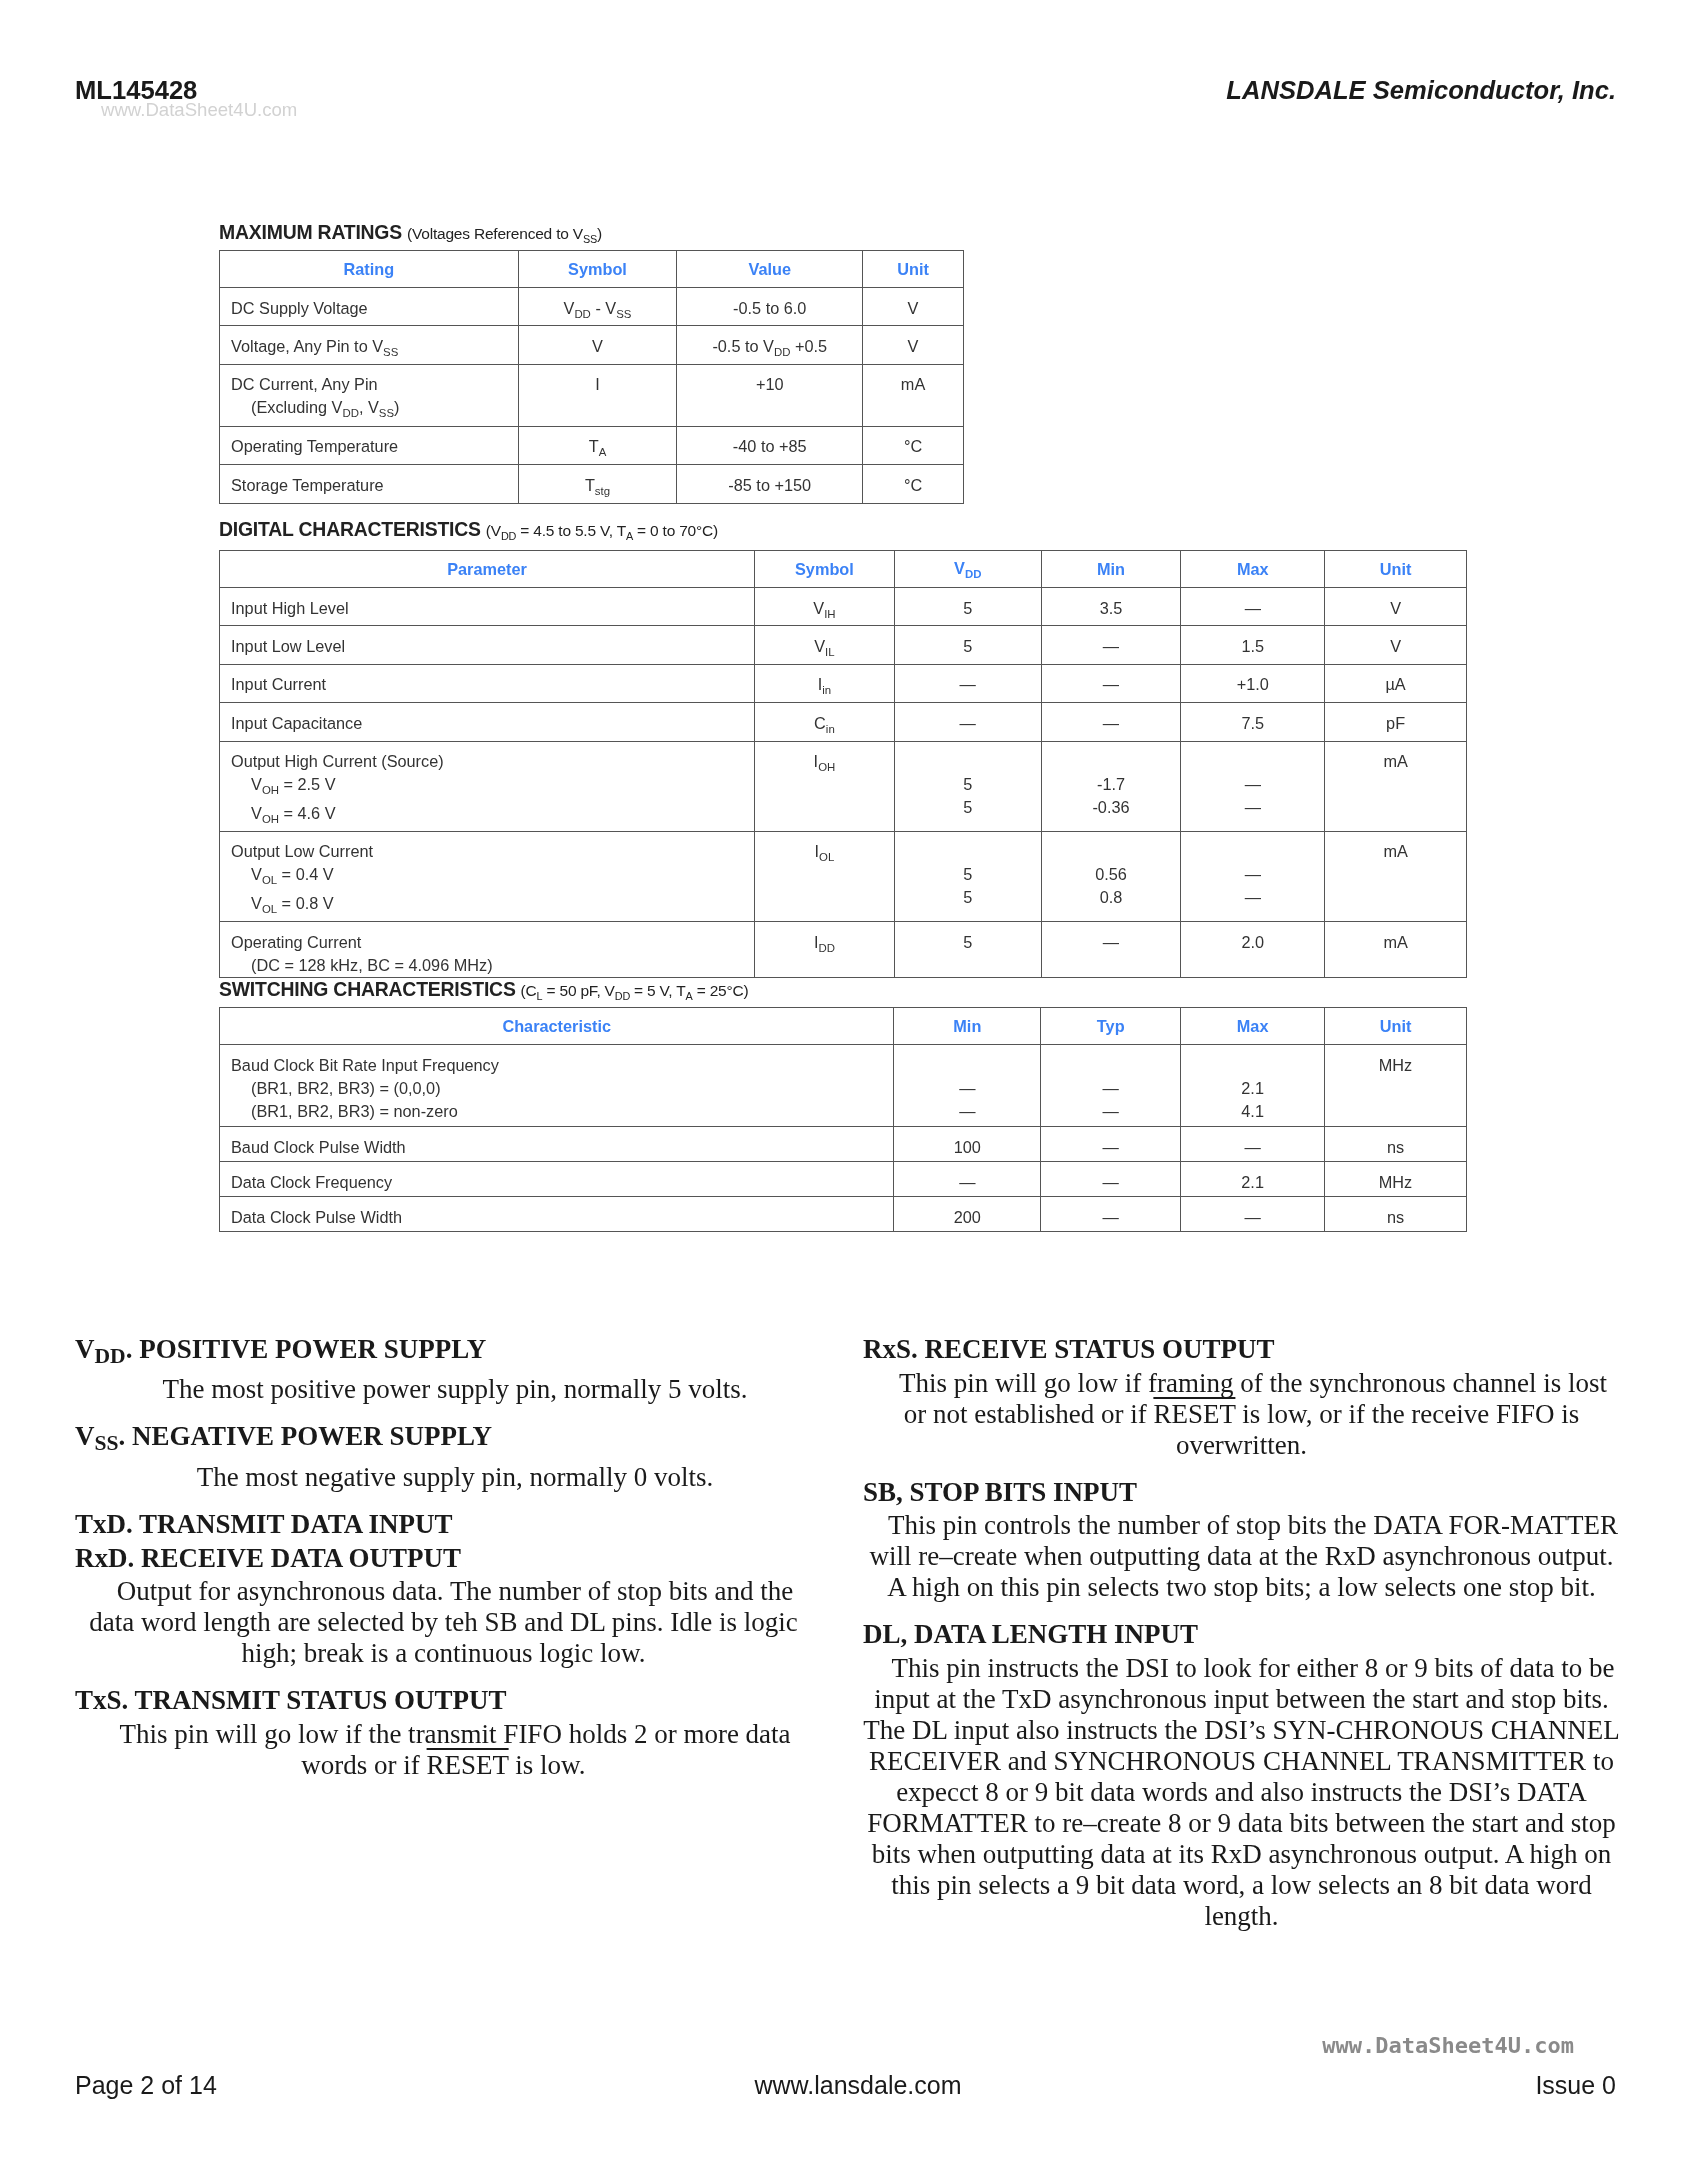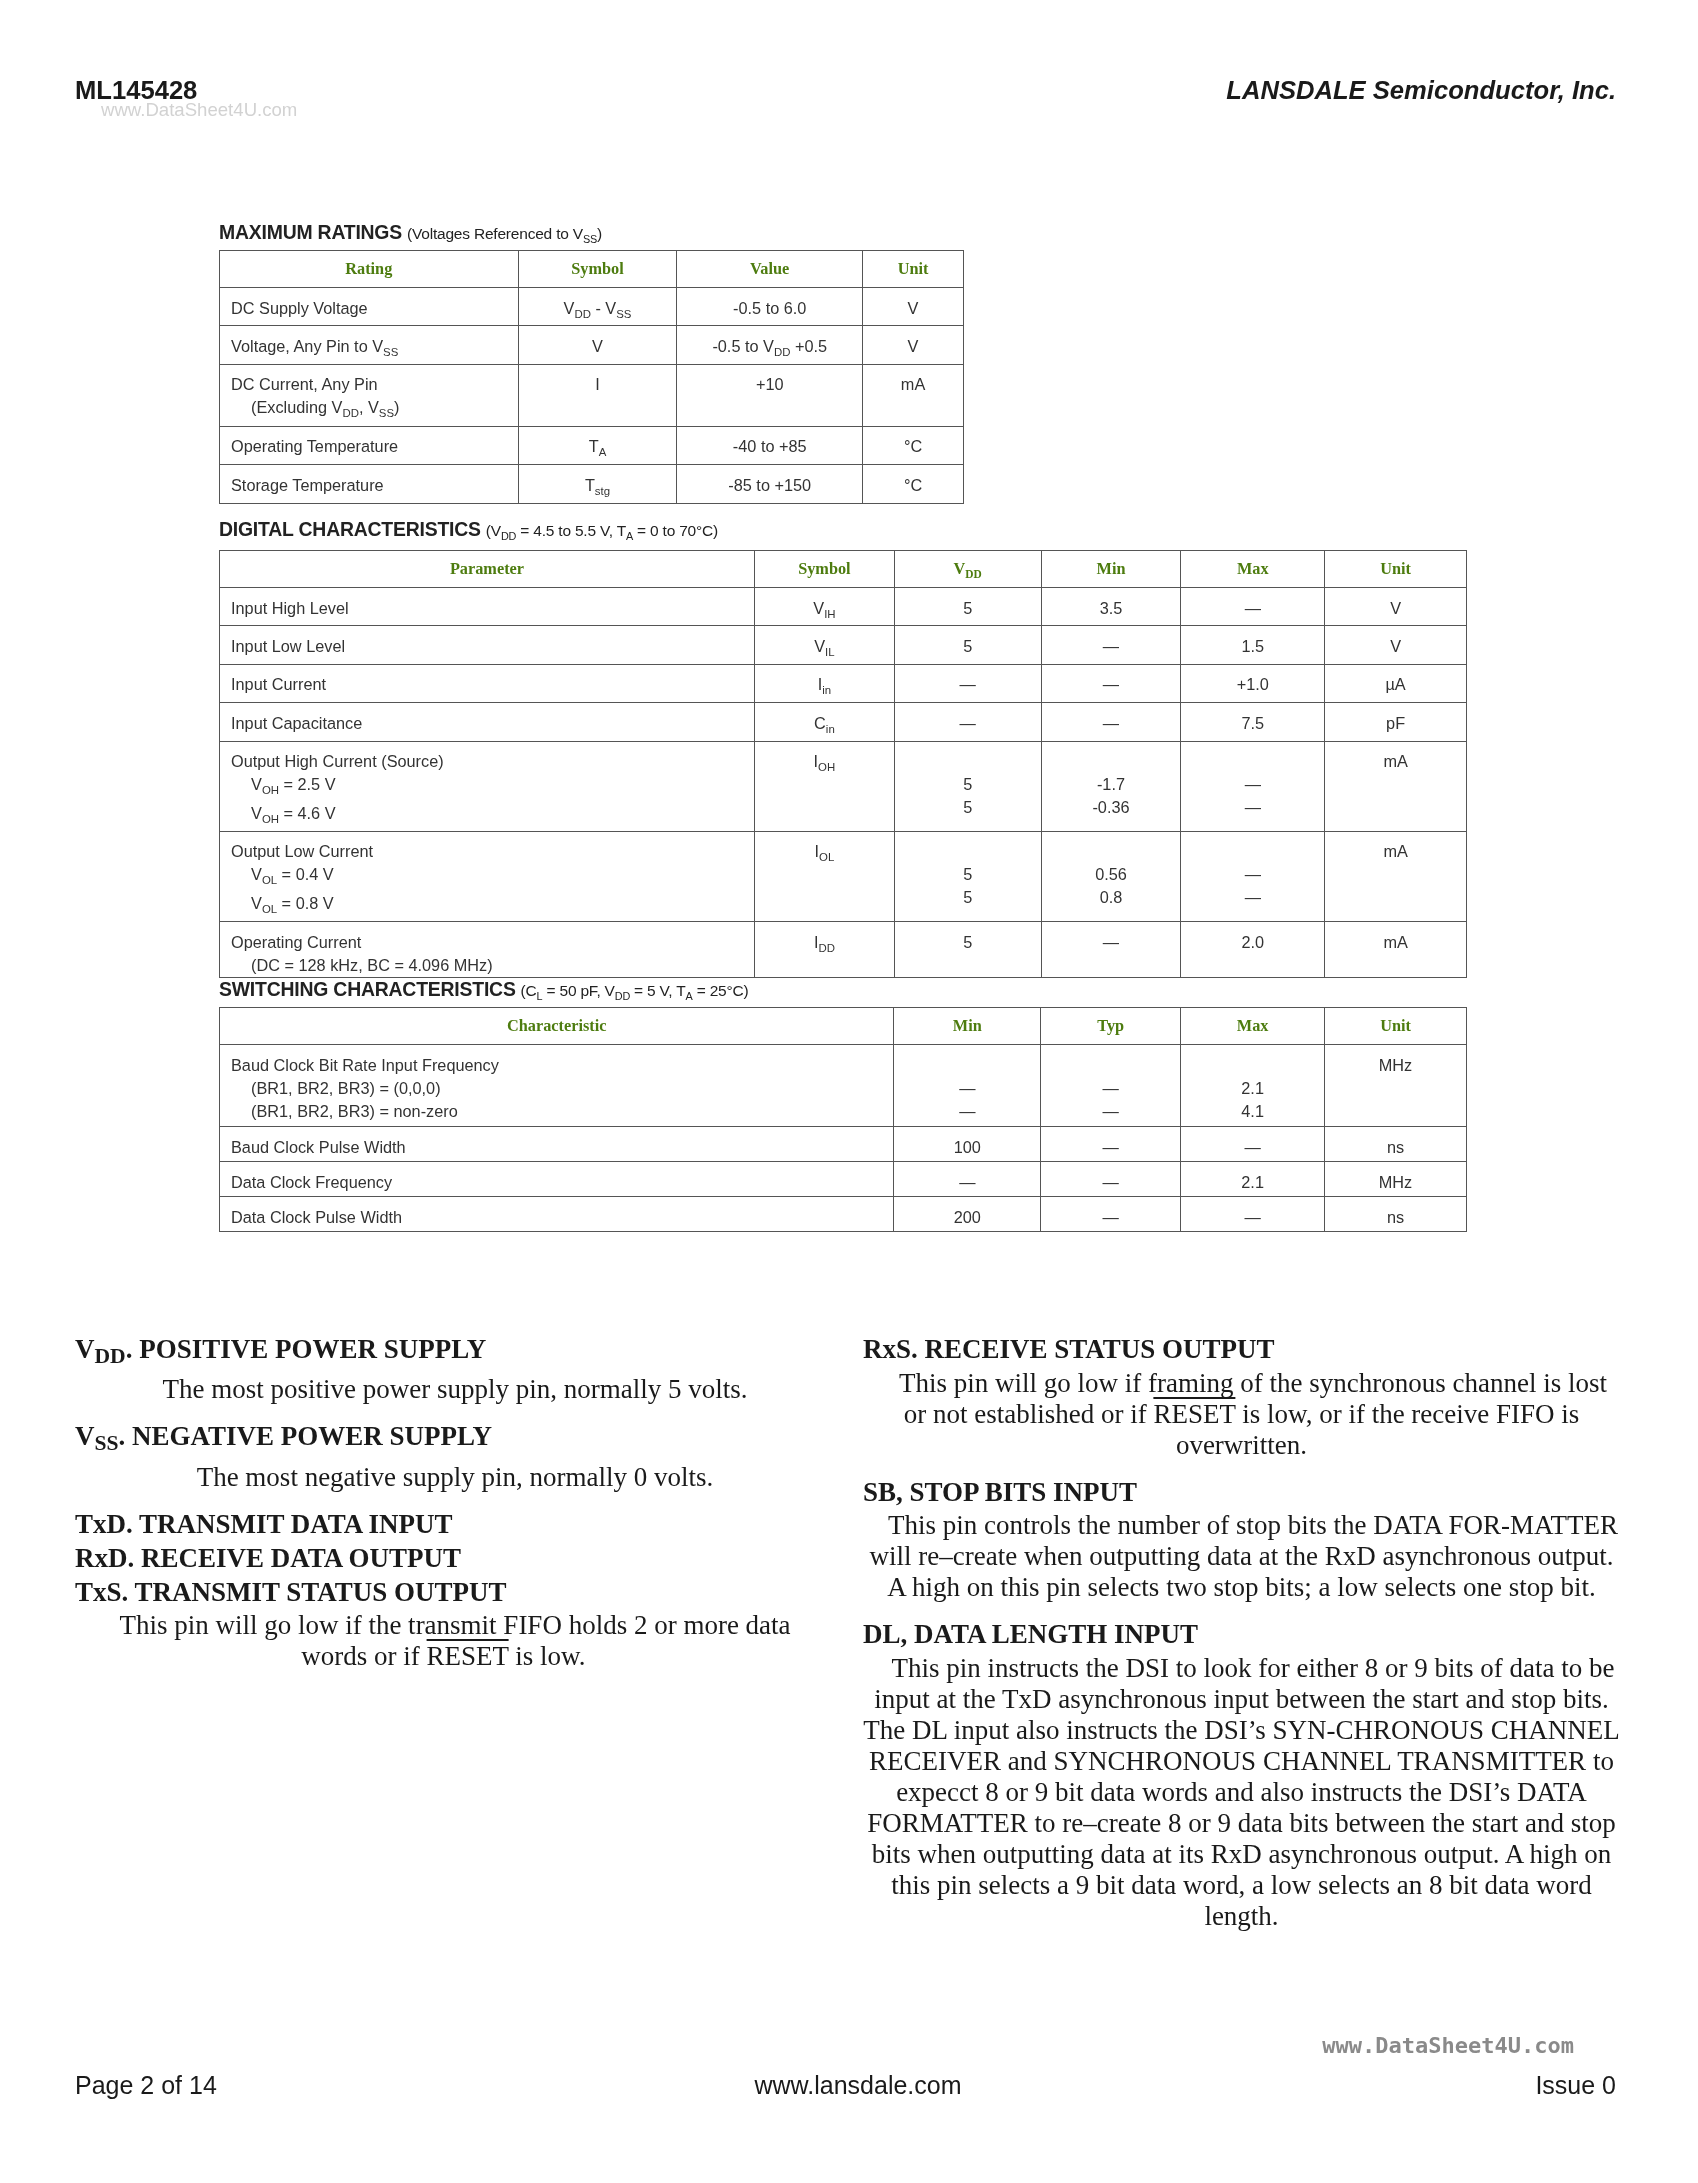--- a/index.html
+++ b/index.html
@@ -8,21 +8,21 @@
   .hdr-left { left:75px; top:76px; font-family:"Liberation Sans", sans-serif; font-weight:bold; font-size:25.6px; color:#1a1a1a; }
   .wm-top { left:101px; top:99px; font-family:"Liberation Sans", sans-serif; font-size:18.6px; color:#d2d2d2; }
   .hdr-right { right:82px; top:76px; font-family:"Liberation Sans", sans-serif; font-weight:bold; font-style:italic; font-size:25.6px; }
 
   .tbl-title { font-family:"Liberation Sans", sans-serif; font-size:18.6px; color:#222; letter-spacing:-0.2px; }
   .tbl-title b { font-weight:bold; font-size:19.4px; }
   .tbl-title .cond { font-size:15.5px; }
 
   table.spec { position:absolute; border-collapse:collapse; font-family:"Liberation Sans", sans-serif; font-size:16.3px; color:#333; }
   table.spec td, table.spec th { border:1.6px solid #555; padding:0 11px; vertical-align:top; }
-  table.spec th { font-weight:bold; text-align:center; vertical-align:middle; font-size:16.3px; color:#4d7c0f;font-family:Liberation Serif, serif; }
+  table.spec th { font-weight:bold; text-align:center; vertical-align:middle; font-size:16.3px; color:#3b82f6; }
   table.spec td { padding-top:8.5px; line-height:23px; }
   table.spec td.c { text-align:center; }
   table.spec .ind { padding-left:20px; display:block; }
   sub { font-size:70%; vertical-align:-3.9px; }
 
   .col { position:absolute; font-family:"Liberation Serif", serif; color:#1a1a1a; font-size:27px; line-height:31px; }
   .col h2 { font-size:27px; font-weight:bold; margin:0; line-height:34px; }
   .col h2.center { text-align:center; }
   .col p { margin:1.6px 0 14px 0; text-indent:23px; text-align:center; }
   .col h2 .vsub { font-size:80%; vertical-align:-4.7px; }
@@ -221,20 +221,21 @@
 </tbody>
   </table>
 
 <div class="col" style="left:75px; top:1332px; width:737px;">
   <h2><span>V</span><span class="vsub">DD</span><span>. POSITIVE POWER SUPPLY</span></h2>
   <p>The most positive power supply pin, normally 5 volts.</p>
   <h2><span>V</span><span class="vsub">SS</span><span>. NEGATIVE POWER SUPPLY</span></h2>
   <p>The most negative supply pin, normally 0 volts.</p>
   <h2>TxD. TRANSMIT DATA INPUT</h2>
   <h2>RxD. RECEIVE DATA OUTPUT</h2>
+  <p>Output for asynchronous data. The number of stop bits and the data word length are selected by teh SB and DL pins. Idle is logic high; break is a continuous logic low.</p>
   <h2>TxS. TRANSMIT STATUS OUTPUT</h2>
   <p><span>This pin will go low if the transmit FIFO holds 2 or more data words or if </span><span class="ovl">RESET</span><span> is low.</span></p>
 </div>
 
 <div class="col" style="left:863px; top:1332px; width:757px;">
   <h2>RxS. RECEIVE STATUS OUTPUT</h2>
   <p><span>This pin will go low if framing of the synchronous channel is lost or not established or if </span><span class="ovl">RESET</span><span> is low, or if the receive FIFO is overwritten.</span></p>
   <h2>SB, STOP BITS INPUT</h2>
   <p>This pin controls the number of stop bits the DATA FOR-MATTER will re–create when outputting data at the RxD asynchronous output. A high on this pin selects two stop bits; a low selects one stop bit.</p>
   <h2>DL, DATA LENGTH INPUT</h2>

